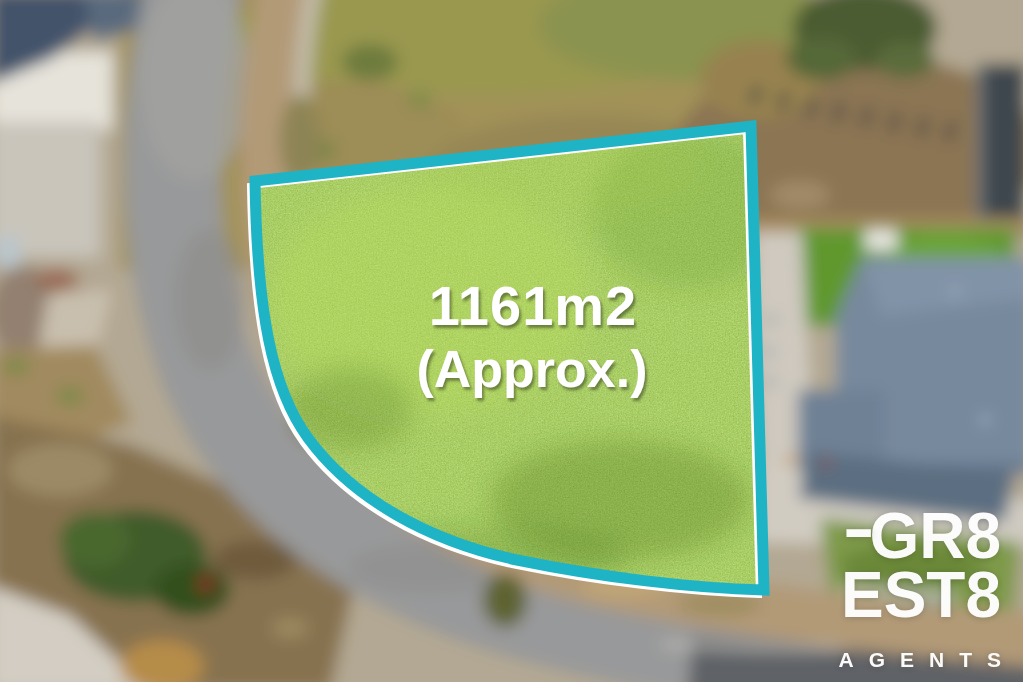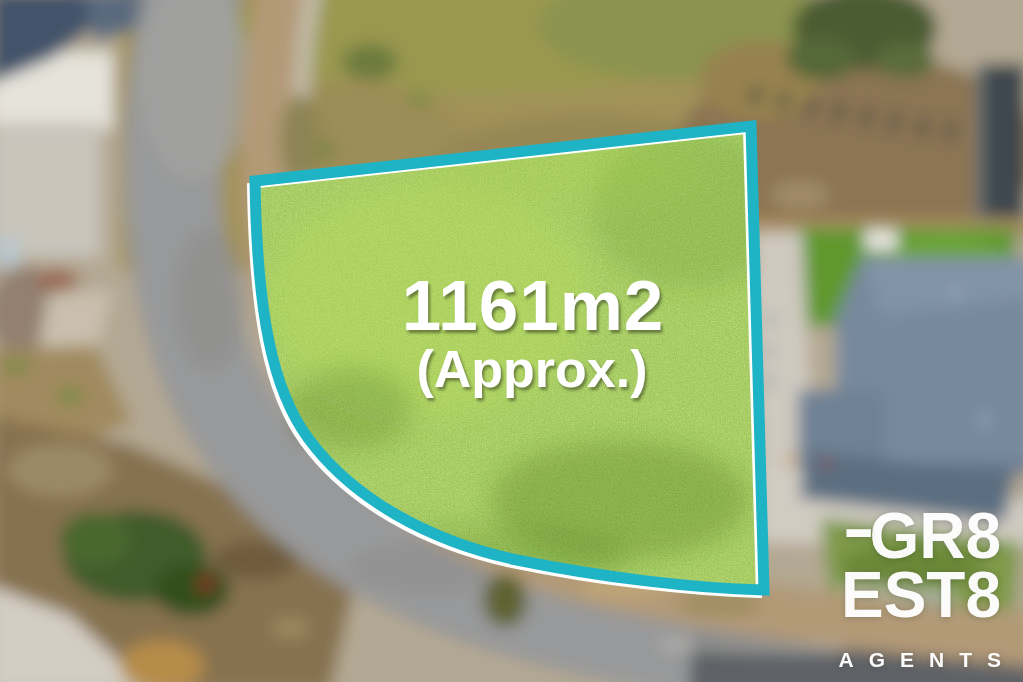--- a/index.html
+++ b/index.html
@@ -4,21 +4,21 @@
 <style>
   html,body{margin:0;padding:0;background:#222;}
   .stage{
     position:relative;width:1023px;height:682px;overflow:hidden;
     font-family:"Liberation Sans",sans-serif;background:#b3a893;
   }
   .stage svg{position:absolute;left:0;top:0;display:block;}
   .overlay{position:absolute;color:#fff;user-select:none;}
   .area-label{
     left:533px;top:305px;transform:translate(-50%,-50%);
-    font-size:71px;font-weight:700;letter-spacing:1px;
+    font-size:56px;font-weight:700;letter-spacing:1px;
     text-shadow:2px 3px 3px rgba(0,0,0,.40);white-space:nowrap;
   }
   .approx-label{
     left:532px;top:369px;transform:translate(-50%,-50%);
     font-size:52px;font-weight:700;
     text-shadow:2px 3px 3px rgba(0,0,0,.38);white-space:nowrap;
   }
   .brand{
     right:22px;bottom:13px;text-align:right;color:rgba(255,255,255,.97);
     line-height:.92;font-weight:700;

